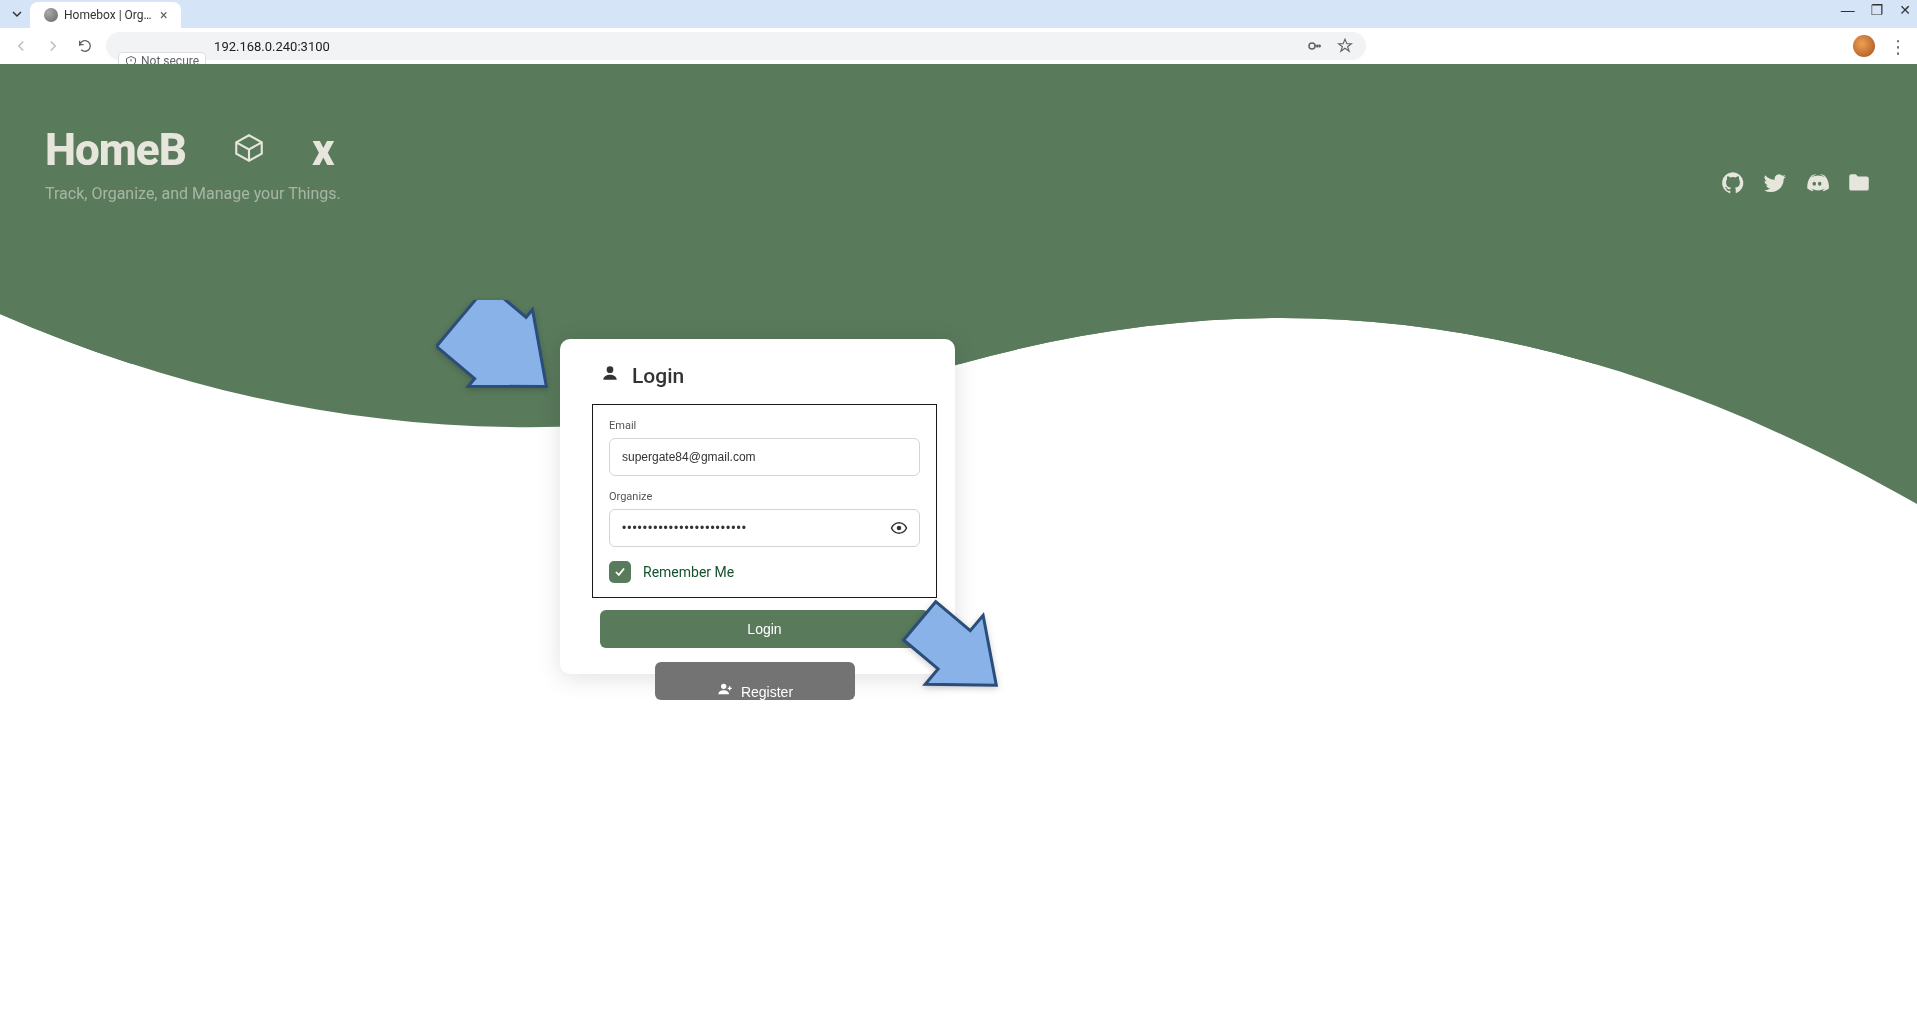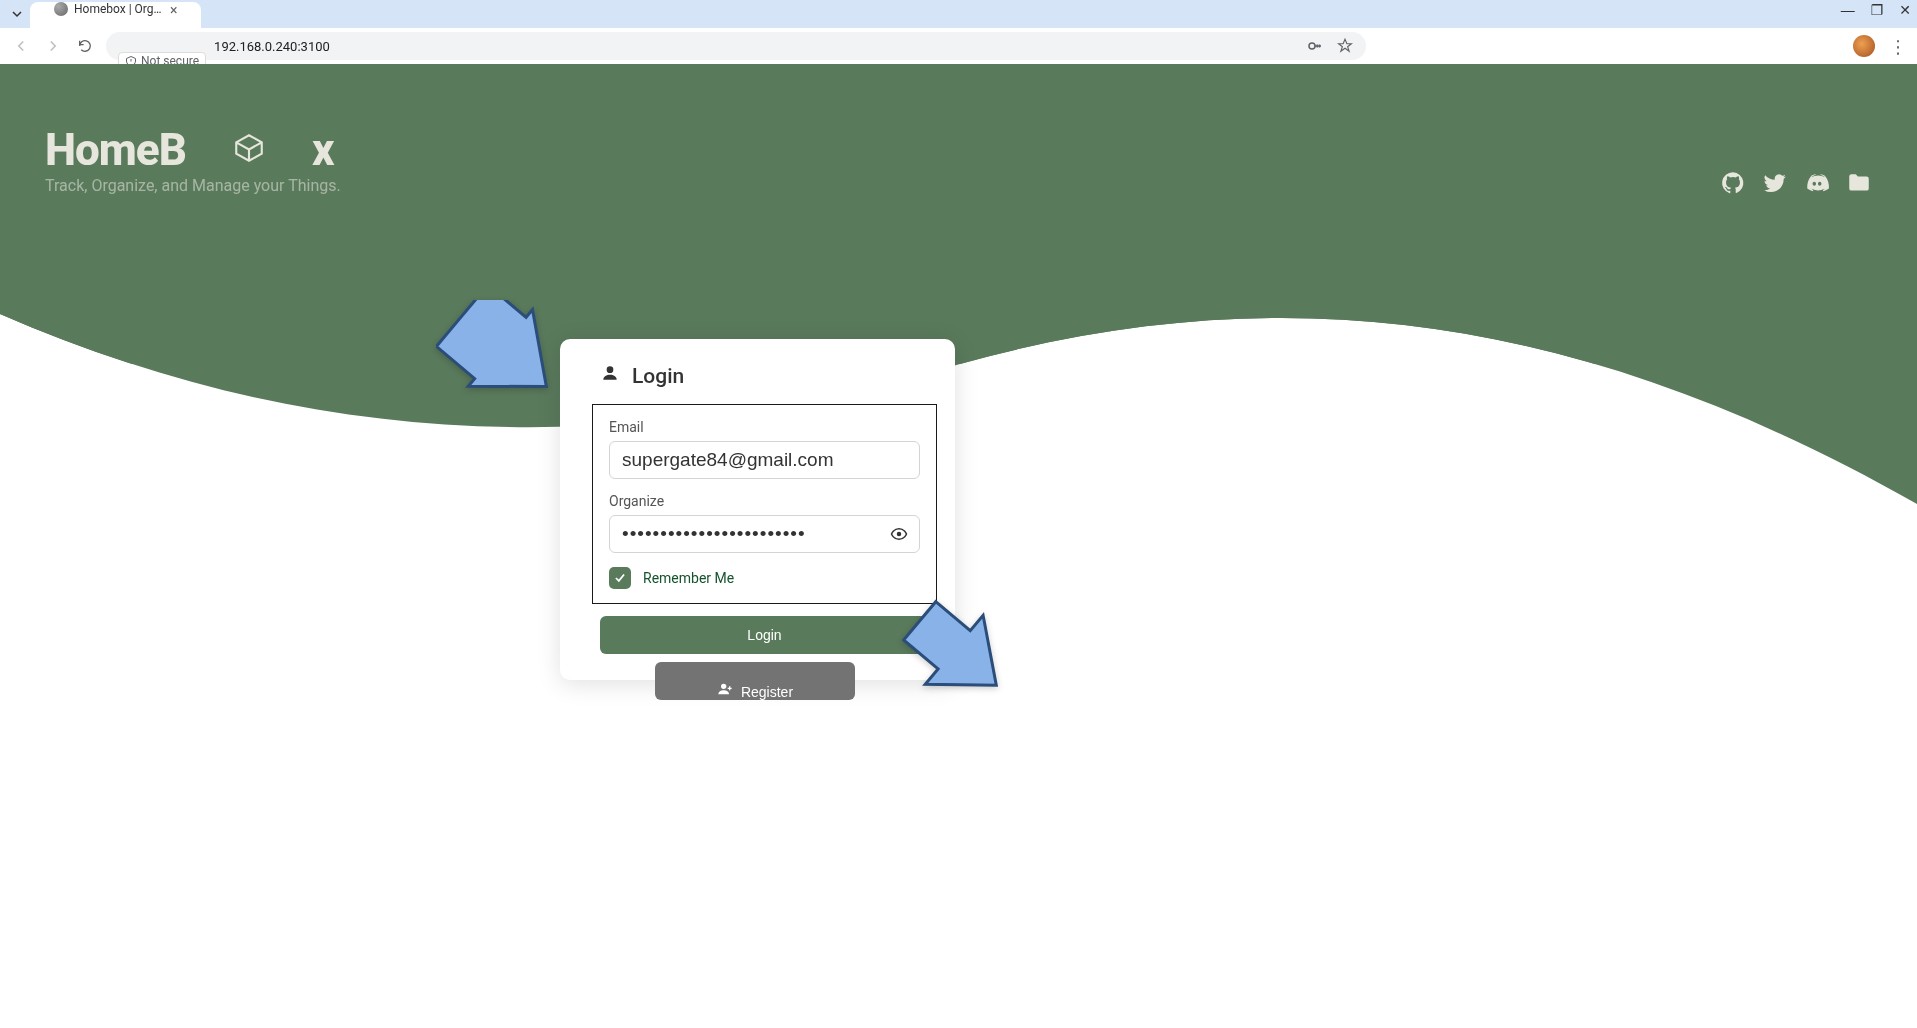--- a/index.html
+++ b/index.html
@@ -2,21 +2,21 @@
 <html><head>
 <meta charset="utf-8">
 <style>
 * { margin: 0; padding: 0; box-sizing: border-box; }
 body { font-family: -apple-system, BlinkMacSystemFont, 'Segoe UI', Roboto, sans-serif; background: #fff; overflow: hidden; }
 
 
 .browser-chrome { width: 1917px; }
 .titlebar { height: 28px; background: #d6e4f7; display: flex; align-items: center; padding: 0 8px; position: relative; }
 .tab-dropdown { width: 18px; height: 18px; display: flex; align-items: center; justify-content: center; color: #333; margin-right: 4px; }
-.tab { background: #fff; border-radius: 8px 8px 0 0; height: 26px; margin-top: 2px; display: inline-flex; padding: 0 24px; gap: 6px; min-width: 120px; }
+.tab { background: #fff; border-radius: 8px 8px 0 0; height: 26px; margin-top: 2px; display: inline-flex; align-items: center; padding: 0 14px; gap: 6px; min-width: 120px; }
 .tab-favicon { width: 14px; height: 14px; border-radius: 50%; background: radial-gradient(circle at 30% 30%, #aaa, #666); }
 .tab-title { font-size: 12px; color: #333; white-space: nowrap; overflow: hidden; text-overflow: ellipsis; max-width: 90px; }
 .tab-close { font-size: 14px; color: #666; }
 .window-controls { position: absolute; right: 6px; top: 2px; display: flex; gap: 16px; }
 .window-controls span { font-size: 14px; color: #333; font-family: 'Segoe UI Symbol', sans-serif; }
 
 .addressbar { height: 36px; background: #fff; display: flex; align-items: center; padding: 0 10px; gap: 10px; border-bottom: 0; }
 .nav-btn { width: 22px; height: 22px; display: flex; align-items: center; justify-content: center; color: #5f6368; }
 .nav-btn.disabled { color: #bdbdbd; }
 .url-field { flex: 0 0 auto; width: 1260px; height: 28px; background: #f1f3f4; border-radius: 14px; display: flex; align-items: center; padding: 0 12px; gap: 8px; font-size: 13px; color: #202124; }
@@ -27,30 +27,30 @@
 .menu-dots { font-size: 18px; color: #5f6368; }
 
 
 .page { position: relative; width: 1917px; height: 964px; background: #fff; }
 .hero-bg { position: absolute; top: 0; left: 0; width: 100%; height: 300px; background: #5a7a5c; z-index: 0; }
 .wave { position: absolute; top: 180px; left: 0; width: 1917px; height: 400px; z-index: 0; pointer-events: none; }
 
 .logo-block { position: absolute; top: 60px; left: 45px; z-index: 2; color: #e6e6dc; }
 .logo-text { font-size: 44px; font-weight: 800; letter-spacing: -1px; display: flex; align-items: center; gap: 44px; }
 .logo-box-icon { display: inline-block; margin: 0 2px; }
-.tagline { font-size: 16px; color: rgba(230,230,220,0.55); margin-top: 0; }
+.tagline { font-size: 16px; color: rgba(230,230,220,0.55); margin-top: 8px; }
 
 .social-icons { position: absolute; top: 106px; right: 45px; z-index: 2; display: flex; gap: 16px; align-items: center; color: #e6e6dc; }
 .social-icons svg { width: 26px; height: 26px; fill: #e6e6dc; }
 
 .login-card { position: absolute; top: 275px; left: 560px; width: 395px; background: #fff; border-radius: 10px; box-shadow: 0 4px 24px rgba(0,0,0,0.12); z-index: 3; padding: 24px 26px 26px 40px; }
 .card-title { display: flex; align-items: center; gap: 12px; font-size: 21px; font-weight: 500; color: #333; margin-bottom: 16px; }
 .form-box { border: 1.5px solid #1a1a1a; padding: 14px 16px 14px 16px; margin: 0 -8px 12px -8px; }
-.field-label { font-size: 14px; color: #555; margin-bottom: 6px; }
-.field-input { width: 100%; height: 38px; border: 1px solid #d4d4d4; border-radius: 6px; padding: 0 12px; font-size: 19px; color: #333; outline: none; margin-bottom: 14px; }
+.field-label { font-size: 11px; color: #555; margin-bottom: 6px; }
+.field-input { width: 100%; height: 38px; border: 1px solid #d4d4d4; border-radius: 6px; padding: 0 12px; font-size: 12px; color: #333; outline: none; margin-bottom: 14px; }
 .password-wrap { position: relative; }
 .eye-icon { position: absolute; right: 12px; top: 10px; color: #333; }
 .remember-row { display: flex; align-items: center; gap: 12px; }
 .checkbox { width: 22px; height: 22px; border-radius: 5px; background: #5a7a5c; display: flex; align-items: center; justify-content: center; color: #fff; font-size: 14px; }
 .remember-label { font-size: 14px; color: #14532d; }
 .login-btn { width: 100%; height: 38px; background: #5a7a5c; color: #fff; border: none; border-radius: 6px; font-size: 14px; font-weight: 500; cursor: pointer; }
 
 .register-btn { position: absolute; top: 598px; left: 655px; width: 200px; height: 38px; background: #737373; color: #fff; border: none; border-radius: 6px; font-size: 14px; font-weight: 500; display: flex; align-items: flex-end; justify-content: center; gap: 8px; z-index: 3; cursor: pointer; }
 
 .arrow { position: absolute; z-index: 5; filter: drop-shadow(0 2px 3px rgba(0,0,0,0.2)); }

